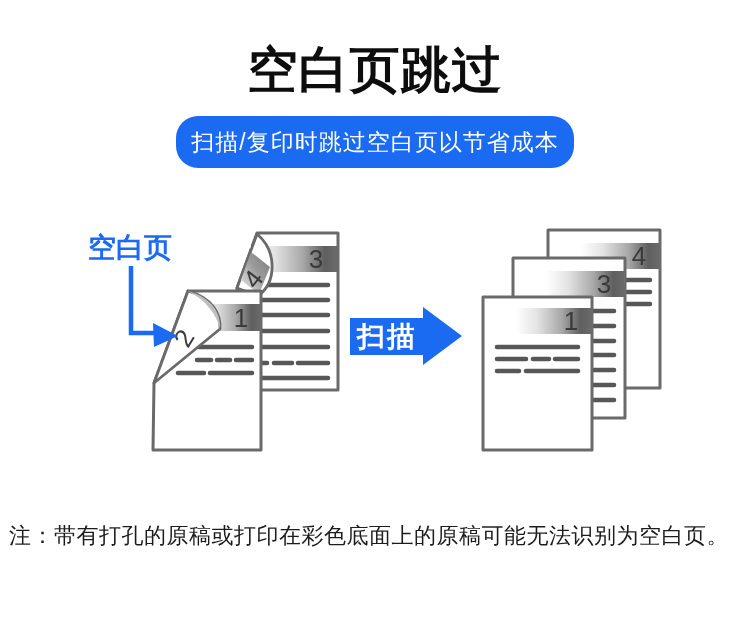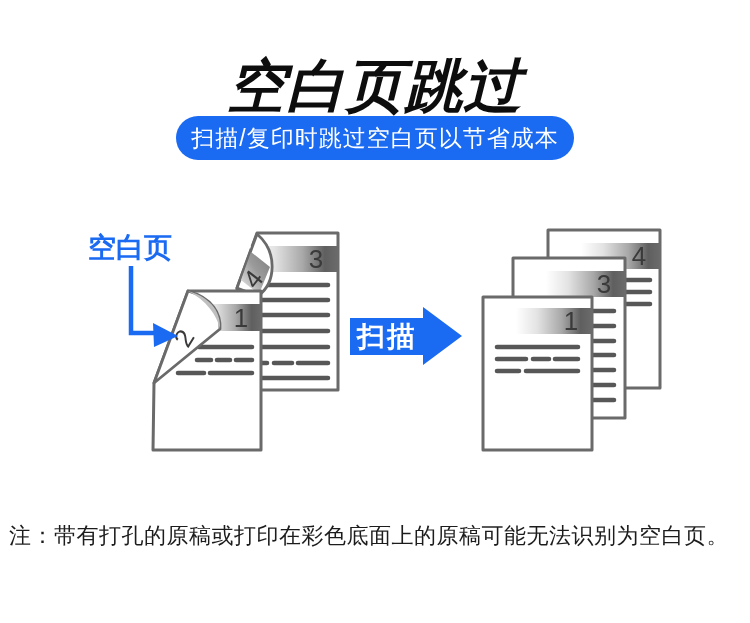--- a/index.html
+++ b/index.html
@@ -1,27 +1,27 @@
 <!DOCTYPE html>
 <html><head>
 <meta charset="utf-8">
 <style>
   html,body{margin:0;padding:0;background:#fff;}
   .stage{
     position:relative;width:750px;height:623px;background:#ffffff;overflow:hidden;
     font-family:"Liberation Sans","DejaVu Sans",sans-serif;
   }
   .title{
-    position:absolute;left:0;right:0;top:40px;margin:16px;
-    text-align:center;font-size:58px;line-height:60px;font-weight:900;
-    color:#0d0d0d;letter-spacing:1px;font-style:italic;
+    position:absolute;left:0;right:0;top:40px;margin:0;
+    text-align:center;font-size:50px;line-height:60px;font-weight:900;
+    color:#0d0d0d;letter-spacing:1px;
   }
   .pill{
     position:absolute;top:116px;left:50%;transform:translateX(-50%);
-    width:398px;height:44px;box-sizing:border-box;border-radius:22px;
+    width:398px;height:52px;box-sizing:border-box;border-radius:22px;
     background:#1a6af2;color:#ffffff;display:flex;align-items:center;justify-content:center;
     font-size:23px;font-weight:500;letter-spacing:1px;white-space:nowrap;
   }
   .diagram{position:absolute;left:0;top:0;width:750px;height:623px;}
   .note{
     position:absolute;left:0;right:12px;top:520px;margin:0;
     text-align:center;font-size:22px;line-height:31px;font-weight:500;color:#1c1c1c;
     letter-spacing:0.5px;white-space:nowrap;
   }
   svg text{font-family:"Liberation Sans","DejaVu Sans",sans-serif;}

